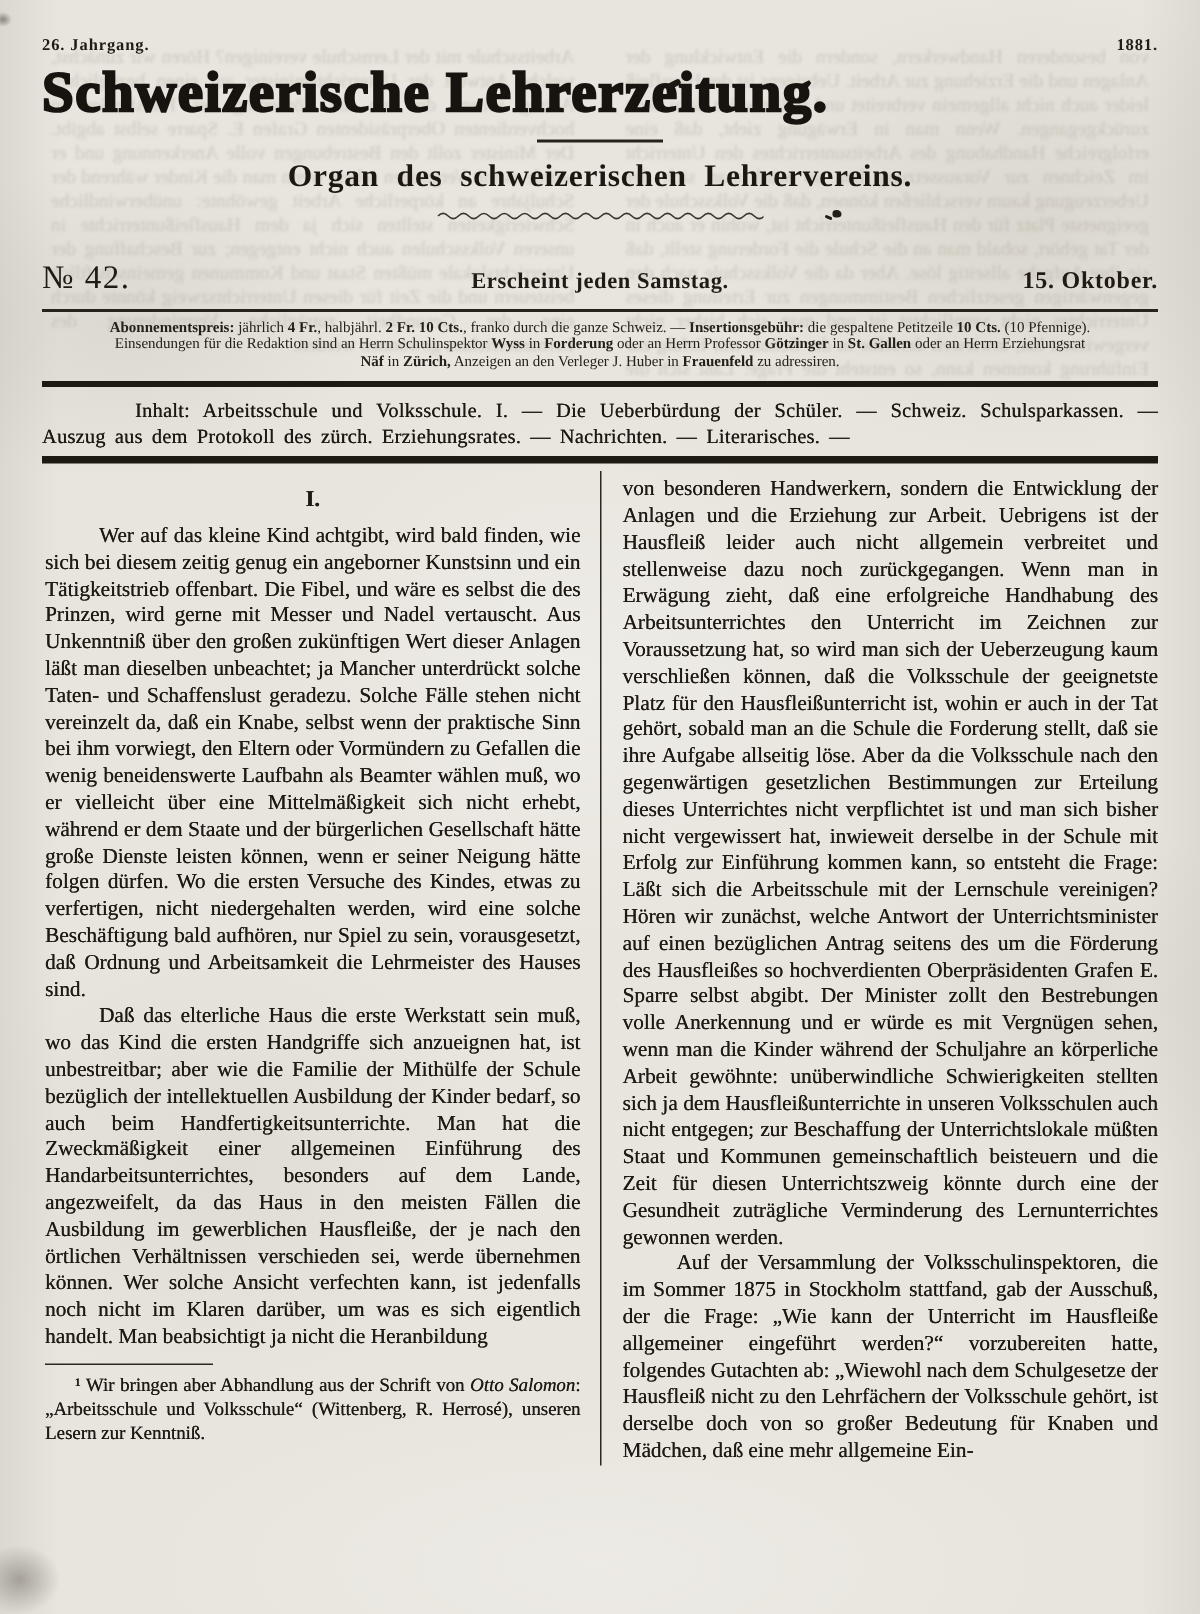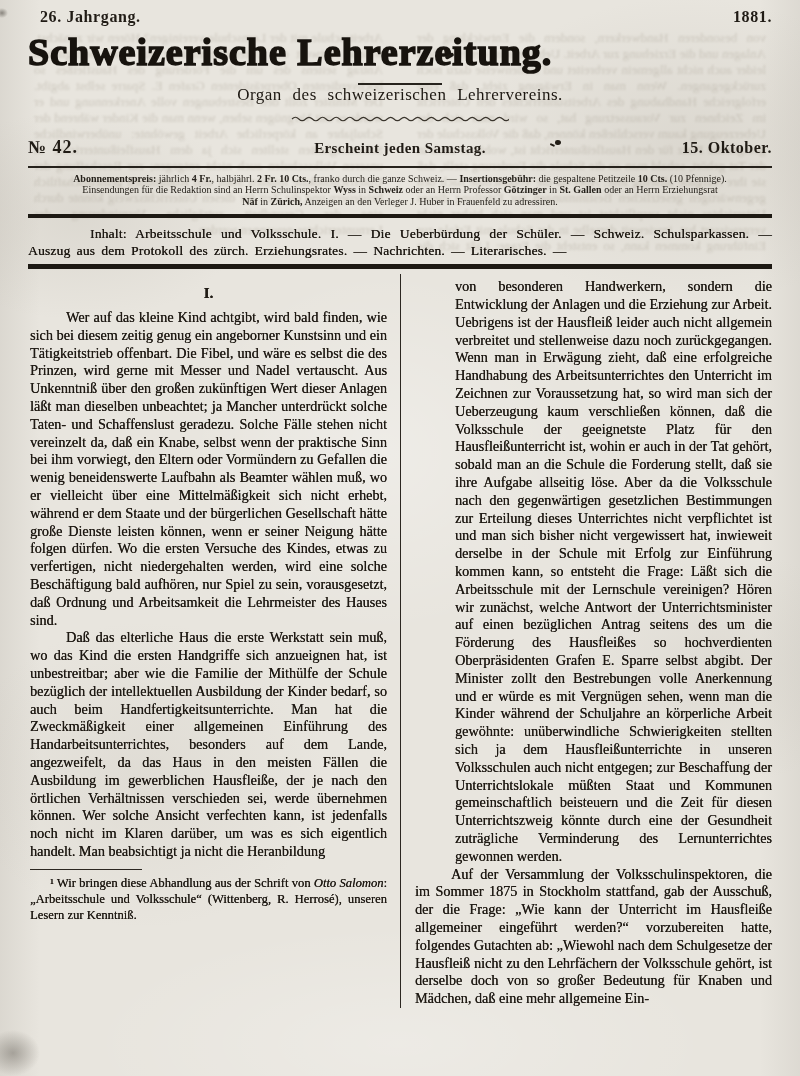--- a/index.html
+++ b/index.html
@@ -20,37 +20,37 @@
   
   .bleed{
     position:absolute;left:0;right:0;top:30px;height:310px;padding:0 34px;
     transform:scale(-1,1);filter:blur(1.1px);opacity:.34;color:#9a9283;
     font-size:13px;line-height:16px;text-align:justify;
     column-count:2;column-gap:34px;pointer-events:none;user-select:none;z-index:0;
     overflow:hidden;
   }
   .content{position:relative;z-index:1;padding:0 28px;}
   
-  .topline{display:flex;justify-content:space-between;padding-top:8px;
-    font-weight:bold;font-size:16px;letter-spacing:.6px;margin-left:12px;}
+  .topline{display:flex;justify-content:space-between;padding-top:24px;
+    font-weight:bold;font-size:11px;letter-spacing:.6px;}
   .title{
     text-align:left;margin-top:6px;font-weight:bold;font-size:38px;line-height:1.1;
     letter-spacing:1px;white-space:nowrap;color:#17130e;
     -webkit-text-stroke:1.6px #17130e;
   }
   .title-rule{width:84px;height:2px;background:#26221c;margin:9px auto 0;}
   .subtitle{
-    text-align:center;margin-top:0;font-weight:normal;font-size:17px;
+    text-align:center;margin-top:10px;font-weight:bold;font-size:21px;
     letter-spacing:.5px;word-spacing:6px;color:#1c1711;
   }
   .wavy{display:block;margin:10px auto 0;}
   .issueline{
     display:grid;grid-template-columns:1fr auto 1fr;align-items:baseline;margin-top:14px;
   }
-  .issue-no{font-weight:bold;font-size:18px;letter-spacing:1px;}
+  .issue-no{font-weight:normal;font-size:22px;letter-spacing:1px;margin-top:10px;}
   .freq{font-weight:bold;font-size:15px;text-align:center;letter-spacing:.4px;}
   .idate{font-weight:bold;font-size:16px;text-align:right;letter-spacing:.5px;}
   .thin-rule{height:2px;background:#26221c;margin-top:8px;}
   
   .subinfo{margin-top:5px;font-size:10px;line-height:11.5px;text-align:center;color:#24201a;}
   
   .bar4{height:4px;background:#1d1913;margin-top:7px;}
   .bar5{height:5px;background:#1d1913;margin-top:5px;}
   .toc{
     margin-top:7px;font-size:13.5px;line-height:17px;text-align:justify;
@@ -62,21 +62,21 @@
   .col{width:50%;box-sizing:border-box;font-size:14.2px;line-height:17.8px;
     text-align:justify;hyphens:auto;-webkit-hyphens:auto;color:#1f1a14;
     text-shadow:.15px 0 0 currentColor;}
   .col-left{padding:4px 13px 0 2px;}
   .col-right{padding:4px 0 0 14px;border-left:1.5px solid #2c2721;}
   .art-title{text-align:center;font-weight:bold;font-size:16px;margin:4px 0 0;
     letter-spacing:.3px;word-spacing:2px;text-indent:0;}
   .art-title sup{font-size:60%;}
   .numeral{text-align:center;font-weight:bold;font-size:15px;margin:7px 0 6px;text-indent:0;}
   p.body{margin:0;text-indent:36px;}
-  p.body.noindent{text-indent:0;margin-left:40px;}
+  p.body.noindent{text-indent:0;}
   .fn-rule{width:112px;height:1px;background:#2c2721;margin:8px 0 5px;}
   .footnote{font-size:12.6px;line-height:16px;text-align:justify;text-indent:20px;}
   
   .speck-a{position:absolute;left:445px;top:54px;width:9px;height:4px;background:#1b1712;
     border-radius:2px/1.5px;transform:rotate(-28deg);z-index:2;}
   .speck-b{position:absolute;left:555px;top:140px;width:6px;height:5px;background:#221d16;
     border-radius:50% 60% 55% 45%;z-index:2;}
   .speck-b::after{content:"";position:absolute;left:-5px;top:4px;width:5px;height:1.5px;
     background:#221d16;transform:rotate(24deg);border-radius:1px;}
   .smudge-bl{position:absolute;left:-14px;top:1030px;width:54px;height:46px;z-index:2;
@@ -114,38 +114,38 @@
     <div class="issueline">
       <span class="issue-no">№ 42.</span>
       <span class="freq">Erscheint jeden Samstag.</span>
       <span class="idate">15. Oktober.</span>
     </div>
 
     <div class="thin-rule"></div>
 
     <div class="subinfo">
       <div><span style="font-weight: bold;">Abonnementspreis:</span><span> jährlich </span><span style="font-weight: bold;">4 Fr.</span><span>, halbjährl. </span><span style="font-weight: bold;">2 Fr. 10 Cts.</span><span>, franko durch die ganze Schweiz. — </span><span style="font-weight: bold;">Insertionsgebühr:</span><span> die gespaltene Petitzeile </span><span style="font-weight: bold;">10 Cts.</span><span> (10 Pfennige).</span></div>
-      <div><span>Einsendungen für die Redaktion sind an Herrn Schulinspektor </span><span style="font-weight: bold;">Wyss</span><span> in </span><span style="font-weight: bold;">Schweiz</span><span> oder an Herrn Professor </span><span style="font-weight: bold;">Götzinger</span><span> in </span><span style="font-weight: bold; text-align: center;">St. Gallen</span><span> oder an Herrn Erziehungsrat</span></div>
-      <div><span style="font-weight: bold;">Näf</span><span> in </span><span style="font-weight: bold;">Zürich,</span><span> Anzeigen an den Verleger </span><span style="font-weight: normal;">J. Huber</span><span> in </span><span style="font-weight: normal;">Frauenfeld</span><span> zu adressiren.</span></div>
+      <div><span>Einsendungen für die Redaktion sind an Herrn Schulinspektor </span><span style="font-weight: bold;">Wyss</span><span> in </span><span style="font-weight: bold;">Forderung</span><span> oder an Herrn Professor </span><span style="font-weight: bold;">Götzinger</span><span> in </span><span style="font-weight: bold; text-align: center;">St. Gallen</span><span> oder an Herrn Erziehungsrat</span></div>
+      <div><span style="font-weight: bold;">Näf</span><span> in </span><span style="font-weight: bold;">Zürich,</span><span> Anzeigen an den Verleger </span><span style="font-weight: normal;">J. Huber</span><span> in </span><span style="font-weight: bold;">Frauenfeld</span><span> zu adressiren.</span></div>
     </div>
 
     <div class="bar4"></div>
 
     <div class="toc"><span style="font-weight: normal;">Inhalt:</span><span> Arbeitsschule und Volksschule. I. — Die Ueberbürdung der Schüler. — Schweiz. Schulsparkassen. — Auszug aus dem Protokoll des zürch. Erziehungsrates. — Nachrichten. — Literarisches. —</span></div>
 
     <div class="bar5"></div>
 
     <div class="columns">
 
       <div class="col col-left">
         <div class="numeral">I.</div>
         <p class="body">Wer auf das kleine Kind achtgibt, wird bald finden, wie sich bei diesem zeitig genug ein angeborner Kunstsinn und ein Tätigkeitstrieb offenbart. Die Fibel, und wäre es selbst die des Prinzen, wird gerne mit Messer und Nadel vertauscht. Aus Unkenntniß über den großen zukünftigen Wert dieser Anlagen läßt man dieselben unbeachtet; ja Mancher unterdrückt solche Taten- und Schaffenslust geradezu. Solche Fälle stehen nicht vereinzelt da, daß ein Knabe, selbst wenn der praktische Sinn bei ihm vorwiegt, den Eltern oder Vormündern zu Gefallen die wenig beneidenswerte Laufbahn als Beamter wählen muß, wo er vielleicht über eine Mittelmäßigkeit sich nicht erhebt, während er dem Staate und der bürgerlichen Gesellschaft hätte große Dienste leisten können, wenn er seiner Neigung hätte folgen dürfen. Wo die ersten Versuche des Kindes, etwas zu verfertigen, nicht niedergehalten werden, wird eine solche Beschäftigung bald aufhören, nur Spiel zu sein, vorausgesetzt, daß Ordnung und Arbeitsamkeit die Lehrmeister des Hauses sind.</p>
         <p class="body">Daß das elterliche Haus die erste Werkstatt sein muß, wo das Kind die ersten Handgriffe sich anzueignen hat, ist unbestreitbar; aber wie die Familie der Mithülfe der Schule bezüglich der intellektuellen Ausbildung der Kinder bedarf, so auch beim Handfertigkeitsunterrichte. Man hat die Zweckmäßigkeit einer allgemeinen Einführung des Handarbeitsunterrichtes, besonders auf dem Lande, angezweifelt, da das Haus in den meisten Fällen die Ausbildung im gewerblichen Hausfleiße, der je nach den örtlichen Verhältnissen verschieden sei, werde übernehmen können. Wer solche Ansicht verfechten kann, ist jedenfalls noch nicht im Klaren darüber, um was es sich eigentlich handelt. Man beabsichtigt ja nicht die Heranbildung</p>
         <div class="fn-rule"></div>
-        <div class="footnote"><span>¹ Wir bringen diese Abhandlung aus der Schrift von </span><span style="font-style: italic;">Otto Salomon</span><span>: „Arbeitsschule und Volksschule“ (Wittenberg, R. Herrosé), unseren Lesern zur Kenntniß.</span></div>
+        <div class="footnote"><span>¹ Wir bringen aber Abhandlung aus der Schrift von </span><span style="font-style: italic;">Otto Salomon</span><span>: „Arbeitsschule und Volksschule“ (Wittenberg, R. Herrosé), unseren Lesern zur Kenntniß.</span></div>
       </div>
 
       <div class="col col-right">
         <p class="body noindent">von besonderen Handwerkern, sondern die Entwicklung der Anlagen und die Erziehung zur Arbeit. Uebrigens ist der Hausfleiß leider auch nicht allgemein verbreitet und stellenweise dazu noch zurückgegangen. Wenn man in Erwägung zieht, daß eine erfolgreiche Handhabung des Arbeitsunterrichtes den Unterricht im Zeichnen zur Voraussetzung hat, so wird man sich der Ueberzeugung kaum verschließen können, daß die Volksschule der geeignetste Platz für den Hausfleißunterricht ist, wohin er auch in der Tat gehört, sobald man an die Schule die Forderung stellt, daß sie ihre Aufgabe allseitig löse. Aber da die Volksschule nach den gegenwärtigen gesetzlichen Bestimmungen zur Erteilung dieses Unterrichtes nicht verpflichtet ist und man sich bisher nicht vergewissert hat, inwieweit derselbe in der Schule mit Erfolg zur Einführung kommen kann, so entsteht die Frage: Läßt sich die Arbeitsschule mit der Lernschule vereinigen? Hören wir zunächst, welche Antwort der Unterrichtsminister auf einen bezüglichen Antrag seitens des um die Förderung des Hausfleißes so hochverdienten Oberpräsidenten Grafen E. Sparre selbst abgibt. Der Minister zollt den Bestrebungen volle Anerkennung und er würde es mit Vergnügen sehen, wenn man die Kinder während der Schuljahre an körperliche Arbeit gewöhnte: unüberwindliche Schwierigkeiten stellten sich ja dem Hausfleißunterrichte in unseren Volksschulen auch nicht entgegen; zur Beschaffung der Unterrichtslokale müßten Staat und Kommunen gemeinschaftlich beisteuern und die Zeit für diesen Unterrichtszweig könnte durch eine der Gesundheit zuträgliche Verminderung des Lernunterrichtes gewonnen werden.</p>
         <p class="body">Auf der Versammlung der Volksschulinspektoren, die im Sommer 1875 in Stockholm stattfand, gab der Ausschuß, der die Frage: „Wie kann der Unterricht im Hausfleiße allgemeiner eingeführt werden?“ vorzubereiten hatte, folgendes Gutachten ab: „Wiewohl nach dem Schulgesetze der Hausfleiß nicht zu den Lehrfächern der Volksschule gehört, ist derselbe doch von so großer Bedeutung für Knaben und Mädchen, daß eine mehr allgemeine Ein-</p>
       </div>
 
     </div>
   </div>
 </div>

